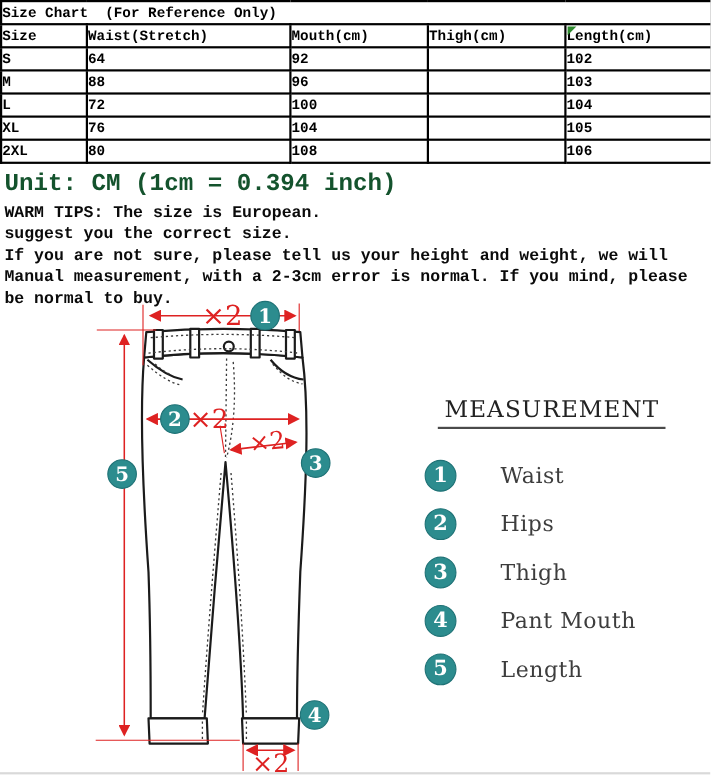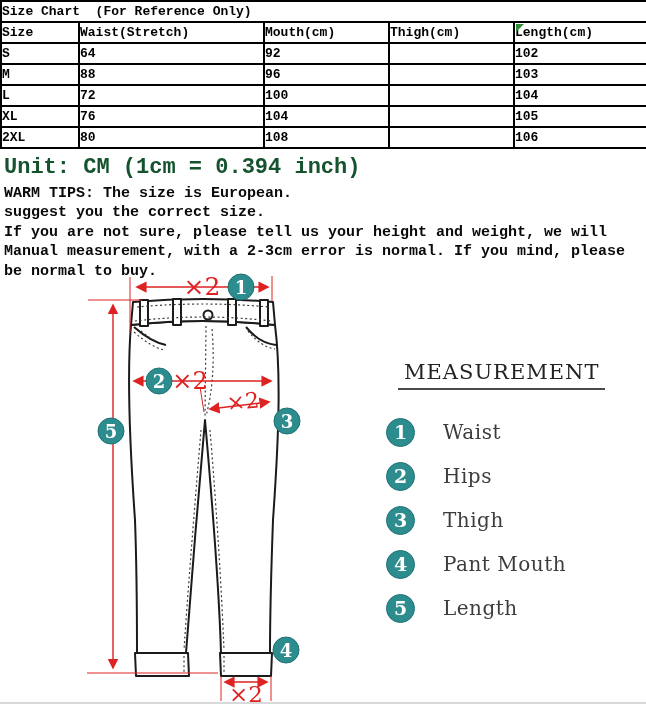--- a/index.html
+++ b/index.html
@@ -27,21 +27,21 @@
   
   .legend{position:absolute;left:386px;top:360px;width:236px;
         font-family:"DejaVu Serif",serif;}
   .legend-title{display:inline-block;margin-left:12px;font-size:21px;letter-spacing:1px;
         color:#222;border-bottom:2px solid #4a4a4a;padding:0 6px 4px 6px;}
   .legend-items{margin-top:20px;}
   .legend-item{display:flex;align-items:center;height:44px;}
   .legend-num{flex:0 0 auto;width:29px;height:29px;border-radius:50%;background:#2c8c8e;
         border:1px solid #1f7276;color:#fff;font-size:19px;font-weight:bold;
         display:flex;align-items:center;justify-content:center;box-sizing:border-box;}
-  .legend-label{margin-left:28px;font-size:20px;color:#3d3d3d;letter-spacing:.5px;}
+  .legend-label{margin-left:40px;font-size:20px;color:#3d3d3d;letter-spacing:.5px;}
   .bottom-rule{position:absolute;left:0;top:702px;width:646px;height:2px;background:#d9d9d9;}
 </style>
 </head>
 <body>
 
 <div class="page">
 
   <table class="size-chart">
     <colgroup>
       <col style="width:78px">

